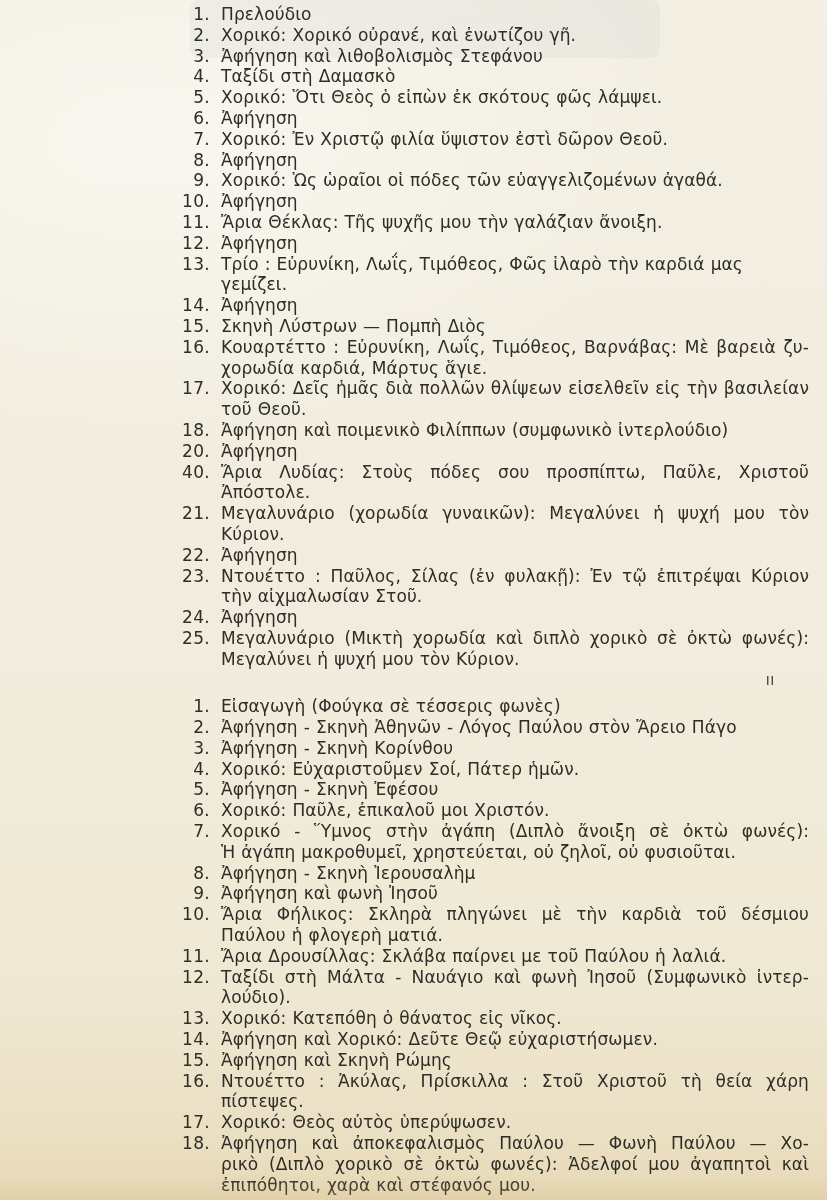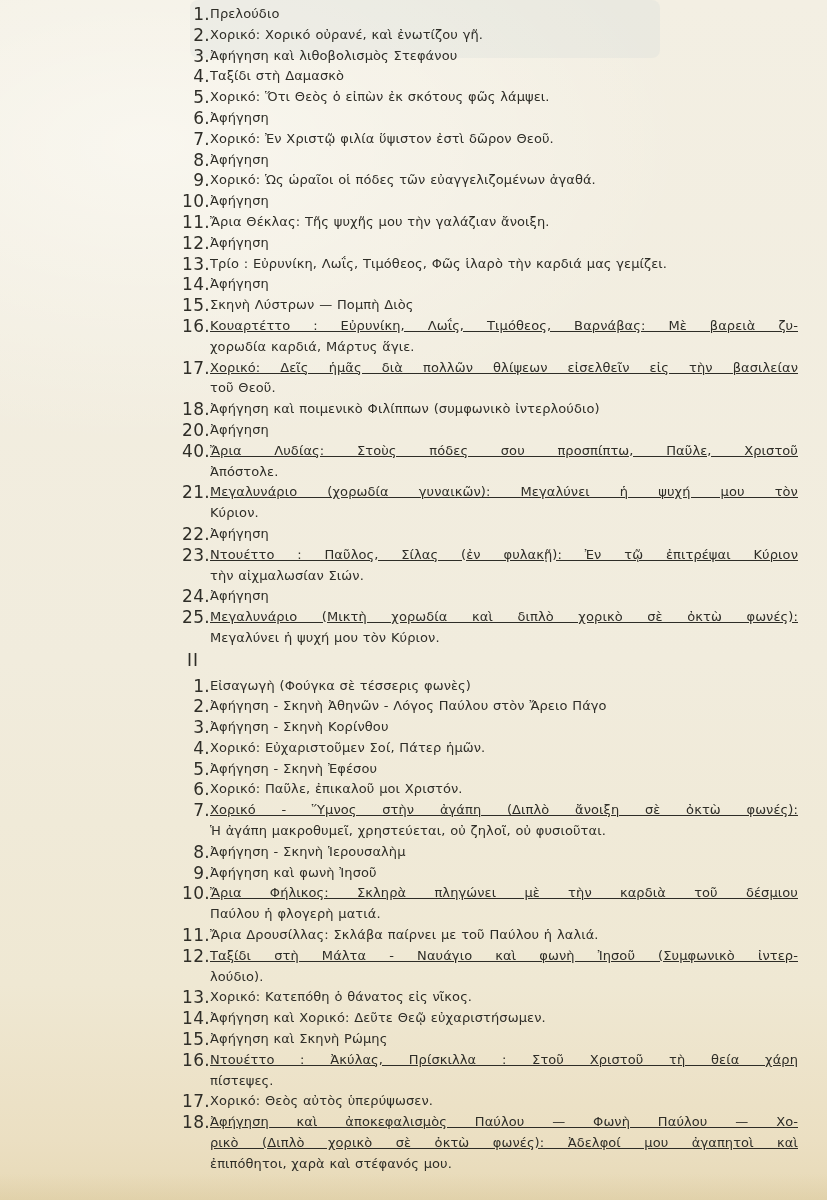--- a/index.html
+++ b/index.html
@@ -51,37 +51,37 @@
     width: 36px;
     text-align: right;
     font-size: 17px;
     line-height: 20.8px;
     letter-spacing: 0.3px;
     white-space: nowrap;
   }
   .txt {
     flex: 0 0 588px;
     width: 588px;
-    font-size: 13px;
+    margin-left: 11px;
+    font-size: 17px;
     line-height: 20.8px;
   }
   .line {
     letter-spacing: 0.1px;
     word-spacing: 0.5px;
   }
   
   .line.fill {
     text-align: justify;
     text-align-last: justify;
-    text-decoration: underline;
   }
   .section-header {
-    font-size: 17px;
+    font-size: 12px;
     line-height: 20.8px;
-    text-align: left;
+    text-align: right;
     width: 588px;
     margin: 1px 0 5px 47px;
     position: relative;
     left: -34px;
     letter-spacing: 1px;
   }
 </style>
 </head>
 <body>
 
@@ -222,21 +222,21 @@
       <div class="row">
         <div class="num">22.</div>
         <div class="txt">
           <div class="line">Ἀφήγηση</div>
         </div>
       </div>
       <div class="row">
         <div class="num">23.</div>
         <div class="txt">
           <div class="line fill">Ντουέττο : Παῦλος, Σίλας (ἐν φυλακῇ): Ἐν τῷ ἐπιτρέψαι Κύριον</div>
-          <div class="line">τὴν αἰχμαλωσίαν Σιών.</div>
+          <div class="line">τὴν αἰχμαλωσίαν Στοῦ.</div>
         </div>
       </div>
       <div class="row">
         <div class="num">24.</div>
         <div class="txt">
           <div class="line">Ἀφήγηση</div>
         </div>
       </div>
       <div class="row">
         <div class="num">25.</div>

